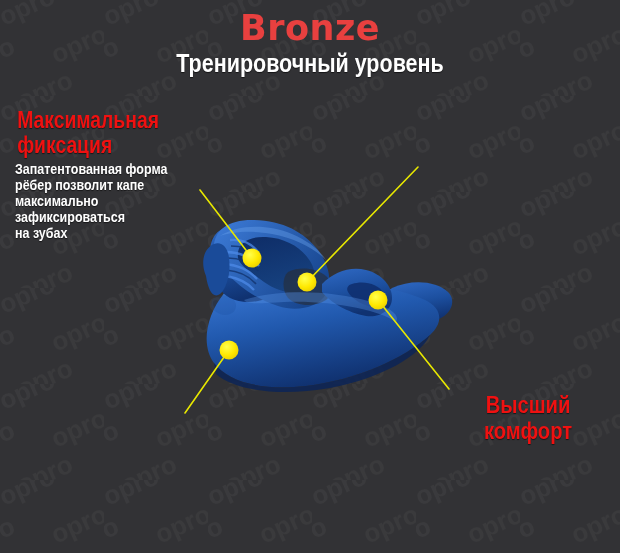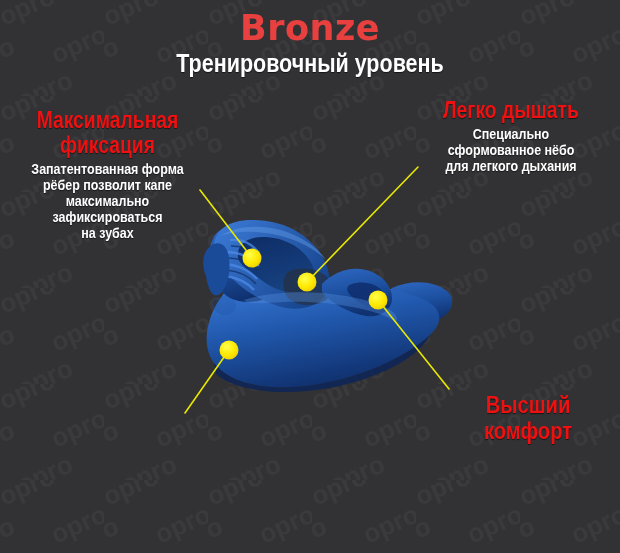--- a/index.html
+++ b/index.html
@@ -69,21 +69,21 @@
     font-weight: bold;
     font-size: 14.5px;
     line-height: 16px;
     margin-top: 3px;
     transform: scaleX(0.86);
     font-family: "Liberation Sans", sans-serif;
     text-shadow: 0 1px 1px rgba(0,0,0,.55);
     white-space: pre-line;
   }
 
-  #callout-fixation { top: 108px; left: 0px;   width: 215px; text-align: center; }
+  #callout-fixation { top: 108px; left: 0px;   width: 215px; }
   #callout-breath   { top: 98px;  left: 405px; width: 212px; text-align: center; }
   #callout-protect  { top: 412px; left: 5px;   width: 240px; text-align: center; }
   #callout-comfort  { top: 392px; left: 443px; width: 170px; text-align: center; }
 
   #callout-fixation .ctitle { font-size: 23px; line-height: 25px; }
   #callout-breath   .ctitle { font-size: 23px; line-height: 25px; }
   #callout-protect  .ctitle { font-size: 23px; line-height: 25px; }
   #callout-comfort  .ctitle { font-size: 24px; line-height: 26px; }
 
   
@@ -226,26 +226,20 @@
   <div class="callout" id="callout-fixation">
     <div class="ctitle">Максимальная
 фиксация</div>
     <div class="cbody">Запатентованная форма
 рёбер позволит капе
 максимально
 зафиксироваться
 на зубах</div>
   </div>
 
-  <div class="callout" id="callout-breath">
-    <div class="ctitle">Легко дышать</div>
-    <div class="cbody">Специально
-сформованное нёбо
-для легкого дыхания</div>
-  </div>
 
 
   <div class="callout" id="callout-comfort">
     <div class="ctitle">Высший
 комфорт</div>
 
   </div>
 
 </div>
 

